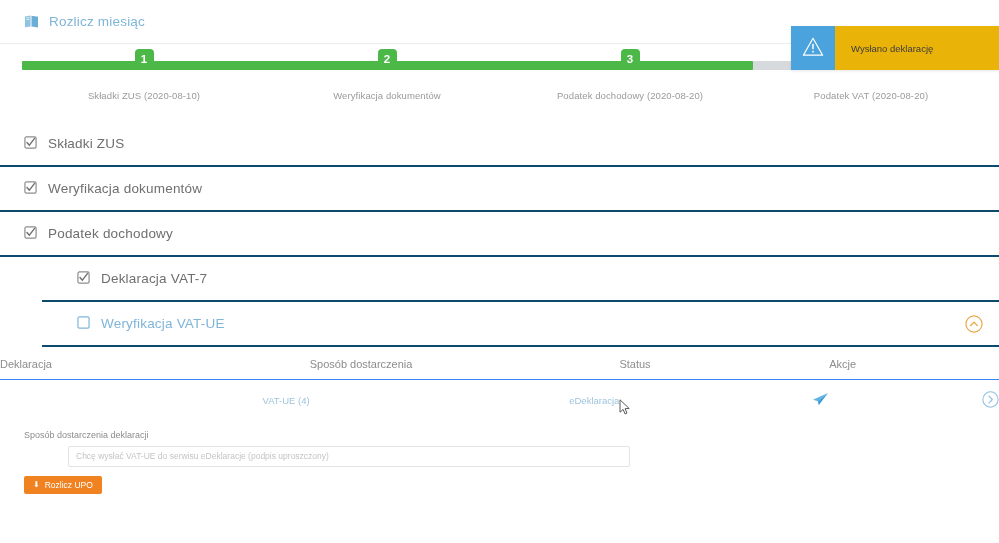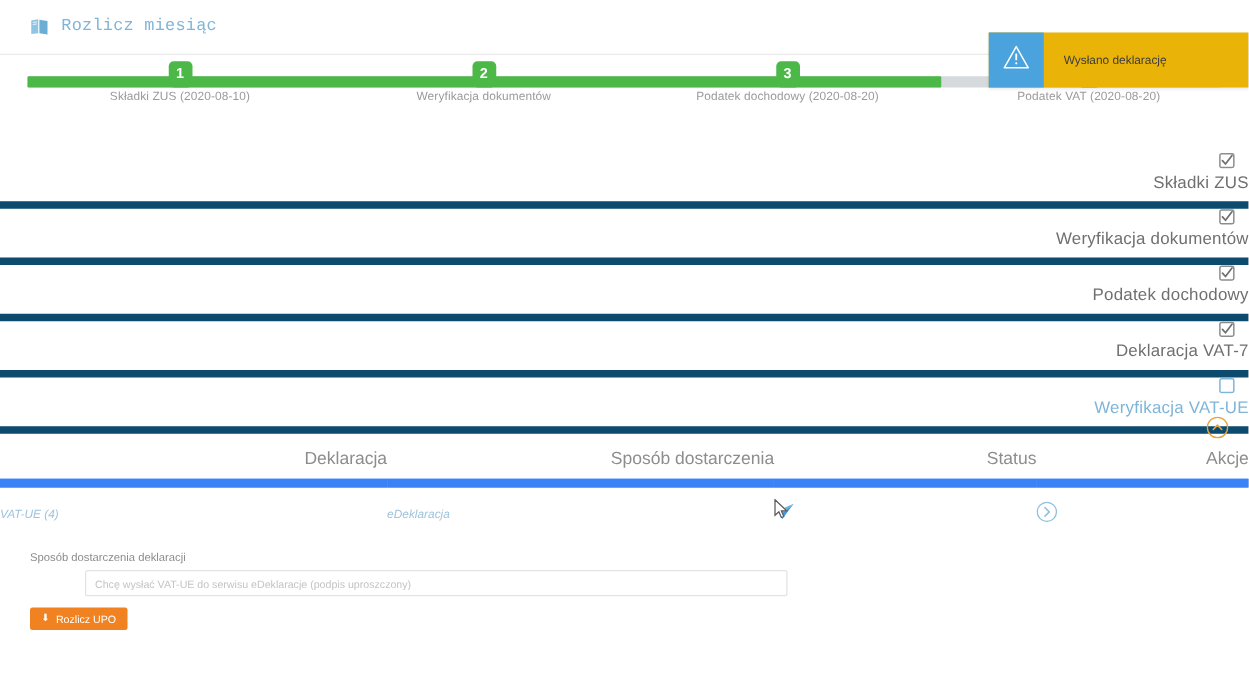--- a/index.html
+++ b/index.html
@@ -24,21 +24,20 @@
     align-items: center;
     padding: 0 0 0 24px;
     border-bottom: 1px solid #ececec;
   }
   .book-icon { width: 15px; height: 13px; margin-right: 10px; display:block; }
   .card-title {
     font-size: 13.5px;
     color: #7fb5d8;
     letter-spacing: .2px;
     font-weight: 400;
-    font-family: Liberation Mono, monospace;
   }
 
   
   .stepper {
     position: relative;
     height: 78px;
     padding: 0;
   }
   .track {
     position: absolute;
@@ -75,21 +74,21 @@
     line-height: 21px;
     padding: 0 5px;
     border-radius: 4px;
     color: #fff;
     font-size: 11.5px;
     font-weight: 600;
     background: #4cb848;
   }
   .step.blue .step-badge { background: #45a6dd; }
   .step-label {
-    margin-top: 2px;
+    margin-top: 20px;
     font-size: 9.5px;
     line-height: 12px;
     color: #9a9a9a;
     letter-spacing: .1px;
   }
 
   
   .toast {
     position: absolute;
     top: 26px;
@@ -115,62 +114,60 @@
     display: flex;
     align-items: center;
     padding-left: 16px;
     font-size: 9.5px;
     color: #3d3d3d;
   }
 
   
   .row {
     display: flex;
-    align-items: flex-end;
+    align-items: center;
     height: 45px;
-    border-bottom: 6px solid #0c4a6e;
+    border-bottom: 2px solid #0c4a6e;
     padding-left: 24px;
     font-size: 13.5px;
     color: #6f6f6f;
     letter-spacing: .2px;
-    flex-direction: column;
-  }
-  .row.indent { padding-left: 35px; }
+  }
+  .row.indent { padding-left: 35px; margin-left: 42px; }
   .row.active { color: #7fb5d8; }
   .row .cb { margin-right: 11px; display:block; }
   .row-label { flex: 1; }
 
   .collapse-btn {
     width: 18px; height: 18px;
     margin-right: 16px;
     flex: 0 0 18px;
     cursor: pointer;
   }
 
   
   .tbl {
     width: 100%;
     border-collapse: collapse;
     table-layout: fixed;
   }
   .tbl th {
-    font-size: 14px;
+    font-size: 11px;
     font-weight: 400;
     color: #8d8d8d;
     padding: 11px 0 9px 0;
-    border-bottom: 7px solid #3b82f6;
-    text-align: right;
+    border-bottom: 1px solid #3b82f6;
+    text-align: left;
   }
   .tbl td {
     font-size: 9.5px;
     color: #9fc4dd;
     padding: 11px 0 11px 0;
-    text-align: left;
+    text-align: right;
     vertical-align: middle;
-    font-style: italic;
   }
   .col-a { width: 31%; }
   .col-b { width: 31%; }
   .col-c { width: 21%; }
   .col-d { width: 17%; }
 
   
   .form-area { padding: 9px 0 0 24px; }
   .field-label {
     font-size: 9px;

